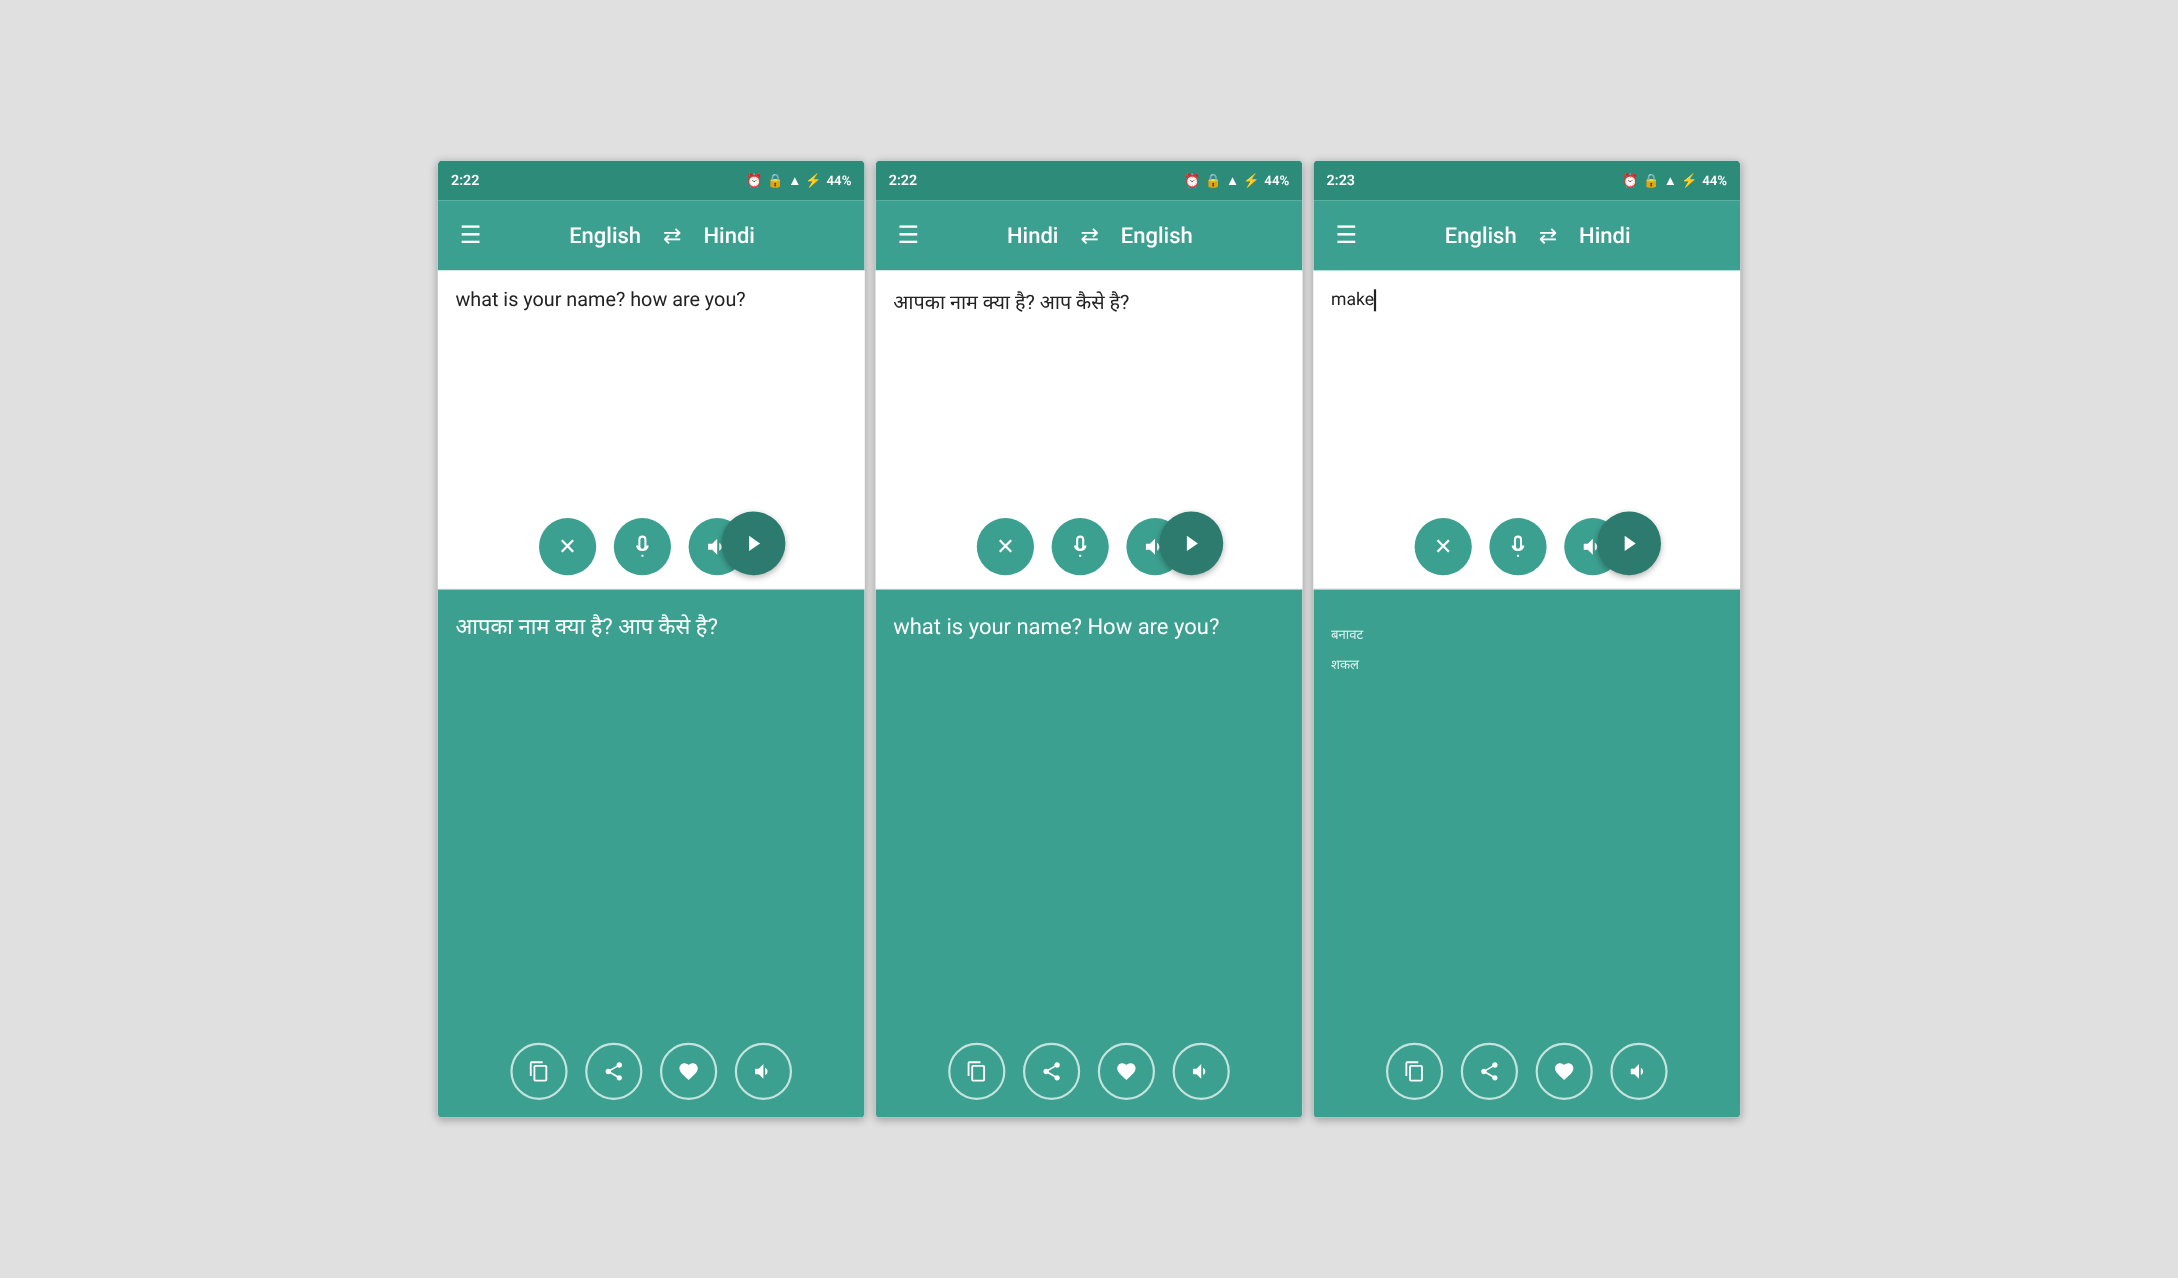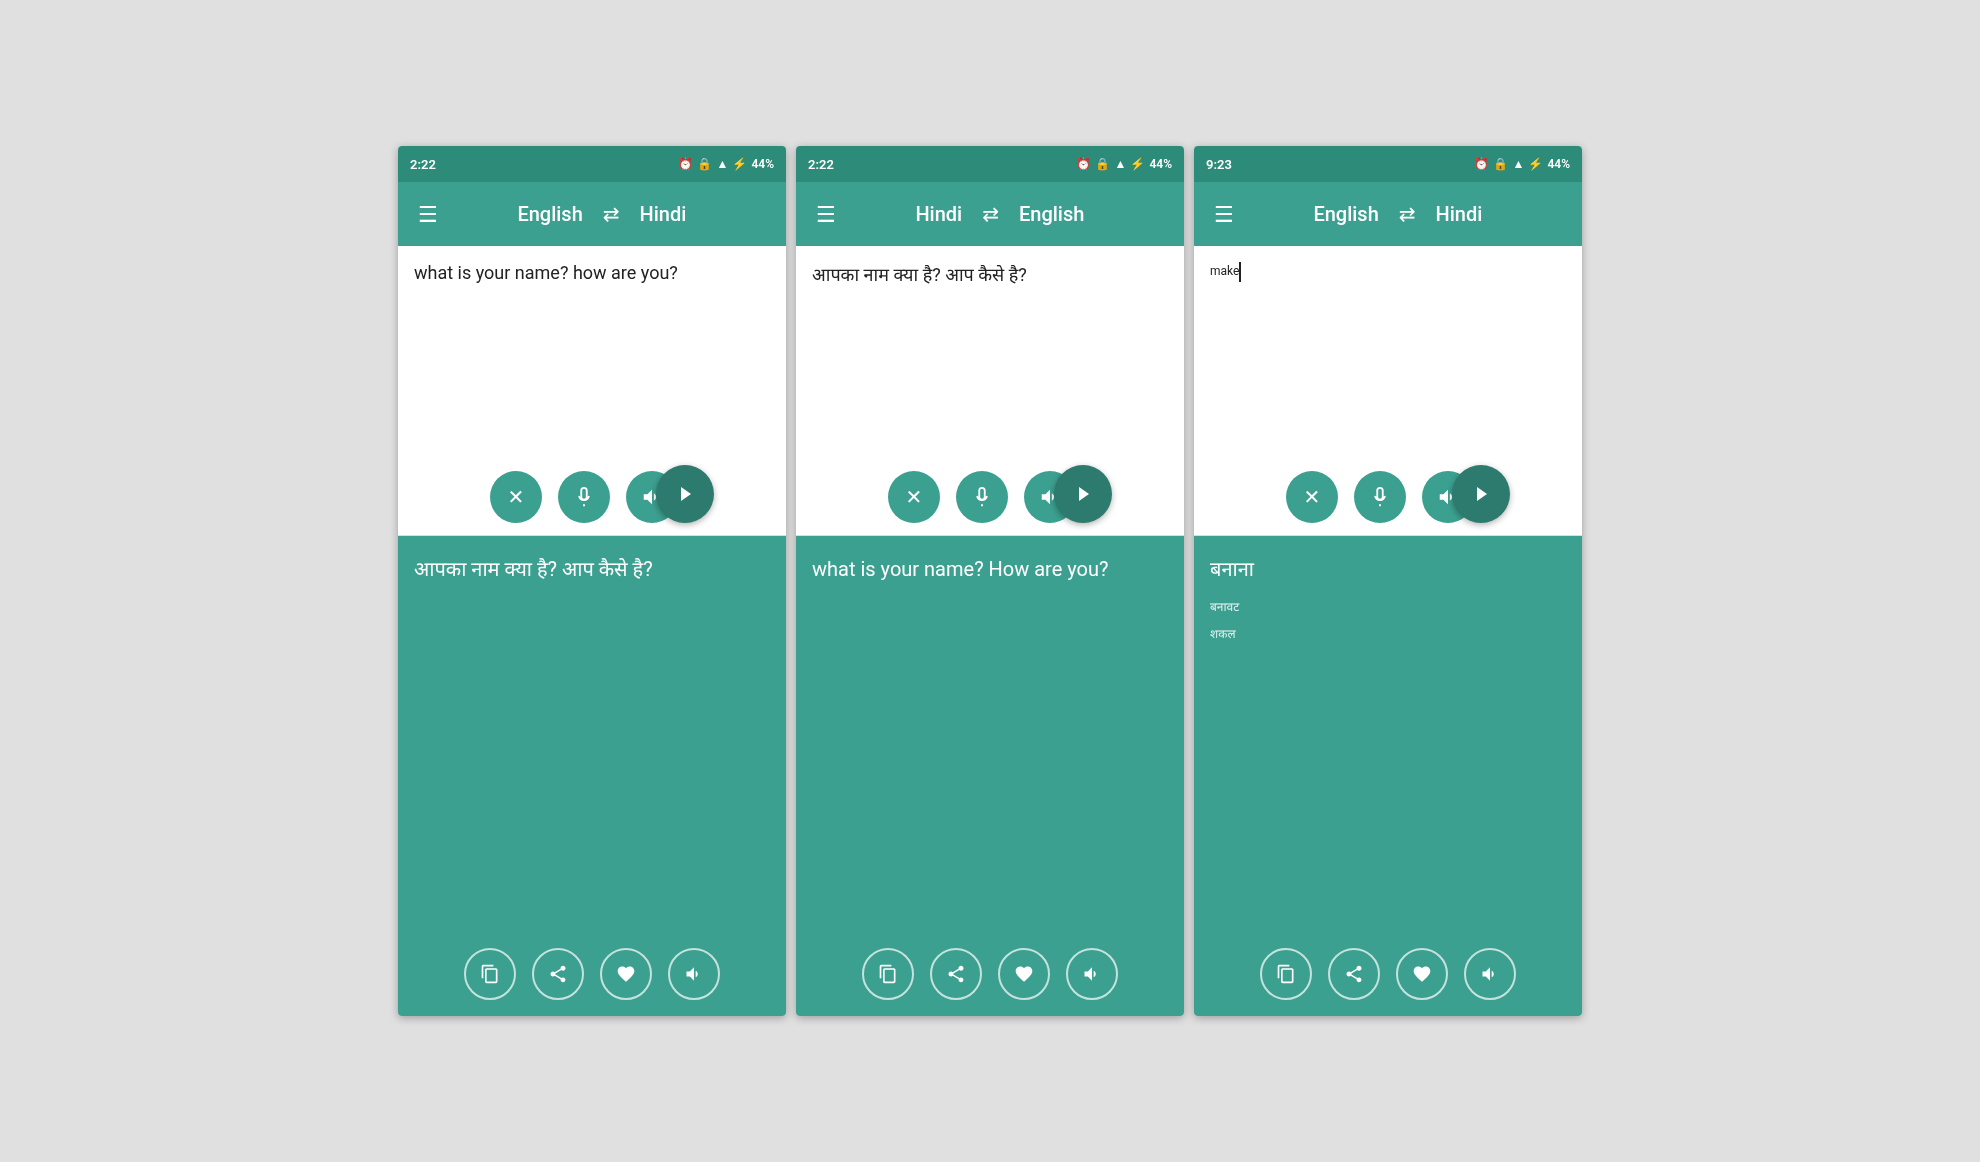--- a/index.html
+++ b/index.html
@@ -332,40 +332,40 @@
             <path d="M3 9v6h4l5 5V4L7 9H3zm13.5 3c0-1.77-1.02-3.29-2.5-4.03v8.05c1.48-.73 2.5-2.25 2.5-4.02z"></path>
           </svg>
         </button>
       </div>
     </div>
   </div>
 
   <div class="phone">
     <div class="status-bar">
       <div class="status-left">
-        <span>9:23</span>
+        <span>2:23</span>
       </div>
       <div class="status-right">
         <span>⏰</span>
         <span>🔒</span>
         <span>▲</span>
         <span>⚡</span>
         <span>44%</span>
       </div>
     </div>
     <div class="toolbar">
       <span class="toolbar-menu">☰</span>
       <div class="toolbar-langs">
         <span class="toolbar-lang">English</span>
         <span class="toolbar-swap">⇄</span>
         <span class="toolbar-lang">Hindi</span>
       </div>
     </div>
     <div class="input-area">
-      <div class="input-text" style="padding: 16px; font-size:12px; color:#222;">make<span class="cursor"></span></div>
+      <div class="input-text" style="padding: 16px; font-size:16px; color:#222;">make<span class="cursor"></span></div>
       <div class="input-buttons">
         <button class="btn-round">✕</button>
         <button class="btn-round">
           <svg width="22" height="22" viewBox="0 0 24 24" fill="white">
             <path d="M12 1a4 4 0 0 1 4 4v7a4 4 0 0 1-8 0V5a4 4 0 0 1 4-4zm0 2a2 2 0 0 0-2 2v7a2 2 0 0 0 4 0V5a2 2 0 0 0-2-2zm6.364 8.05a6.5 6.5 0 0 1-12.728 0l1.94-.51A4.5 4.5 0 0 0 16.424 10.54l1.94.51zM11 20h2v2h-2z"></path>
           </svg>
         </button>
         <button class="btn-round">
           <svg width="22" height="22" viewBox="0 0 24 24" fill="white">
             <path d="M3 9v6h4l5 5V4L7 9H3zm13.5 3c0-1.77-1.02-3.29-2.5-4.03v8.05c1.48-.73 2.5-2.25 2.5-4.02z"></path>
@@ -374,21 +374,20 @@
         <div style="position:relative;">
           <button class="btn-send">
             <svg width="24" height="24" viewBox="0 0 24 24" fill="white">
               <path d="M8 5l10 7-10 7V5z"></path>
             </svg>
           </button>
         </div>
       </div>
     </div>
     <div class="output-area">
-      <div class="output-text">बनाना</div>
       <div style="margin-top: 14px;">
         <div class="output-text-secondary">बनावट</div>
         <div class="output-text-secondary">शकल</div>
       </div>
       <div class="output-buttons">
         <button class="btn-round-outline">
           <svg width="20" height="20" viewBox="0 0 24 24" fill="white">
             <path d="M16 1H4a2 2 0 0 0-2 2v14h2V3h12V1zm3 4H8a2 2 0 0 0-2 2v14a2 2 0 0 0 2 2h11a2 2 0 0 0 2-2V7a2 2 0 0 0-2-2zm0 16H8V7h11v14z"></path>
           </svg>
         </button>

